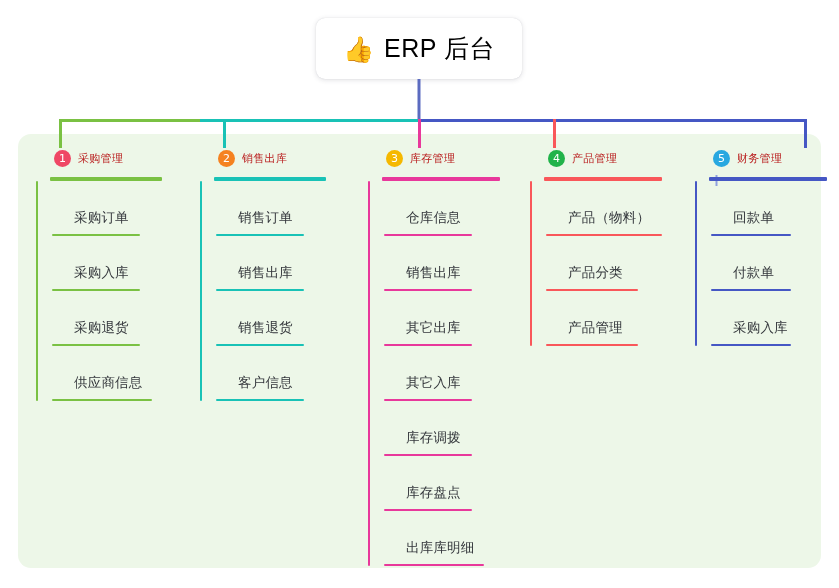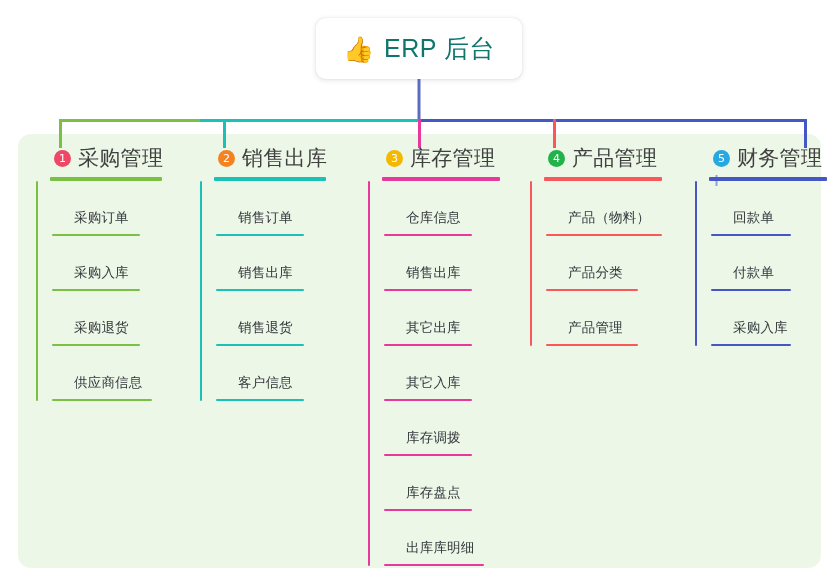--- a/index.html
+++ b/index.html
@@ -34,21 +34,21 @@
   }
   #root-card .thumb {
     font-size: 25px;
     line-height: 1;
     display: inline-block;
     transform: translateY(1px);
   }
   #root-card .root-title {
     font-size: 25px;
     letter-spacing: 0.5px;
-    color: #0f766e;
+    color: #000000;
     white-space: nowrap;
   }
 
   
   #panel {
     position: absolute;
     left: 18px;
     top: 134px;
     width: 803px;
     height: 434px;
@@ -84,22 +84,22 @@
     height: 17px;
     border-radius: 50%;
     color: #ffffff;
     font-size: 11px;
     line-height: 17px;
     text-align: center;
     font-family: "DejaVu Sans", sans-serif;
     flex: 0 0 auto;
   }
   .col-title {
-    font-size: 21px;
-    color: #404040;
+    font-size: 11px;
+    color: #b91c1c;
     letter-spacing: 0.3px;
   }
   .head-rule {
     position: absolute;
     height: 4px;
     border-radius: 1px;
     top: 31px;
     left: 14px;
   }
 

